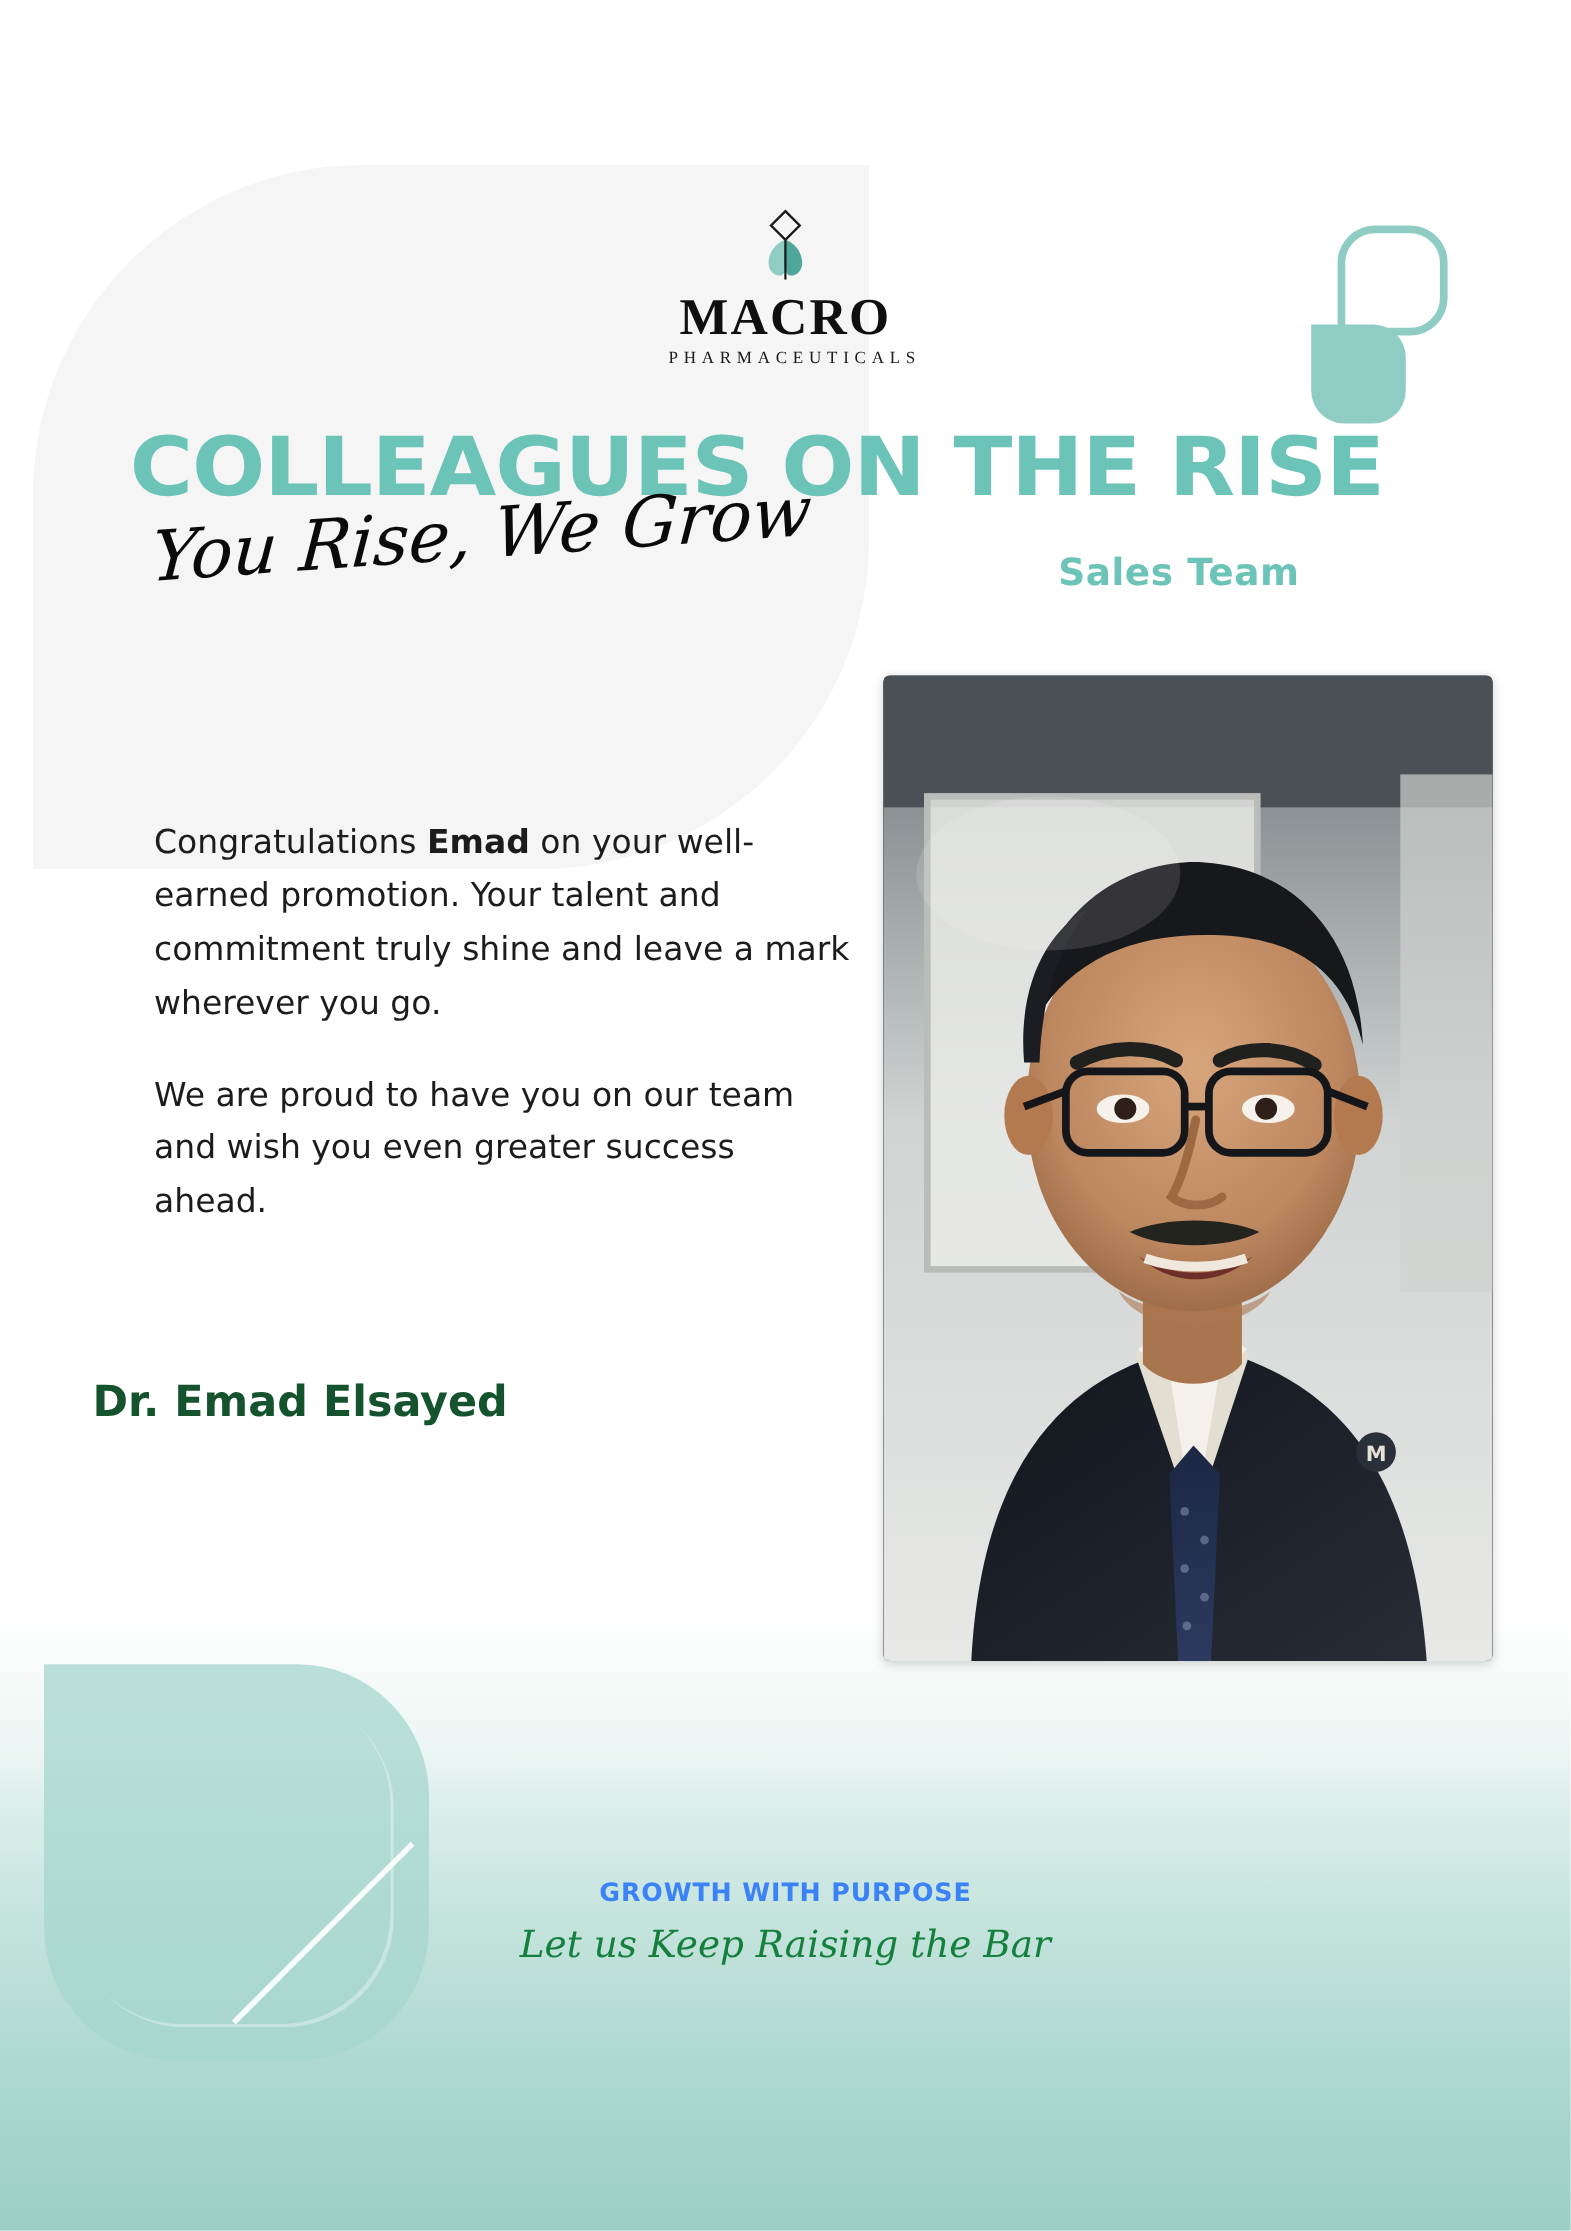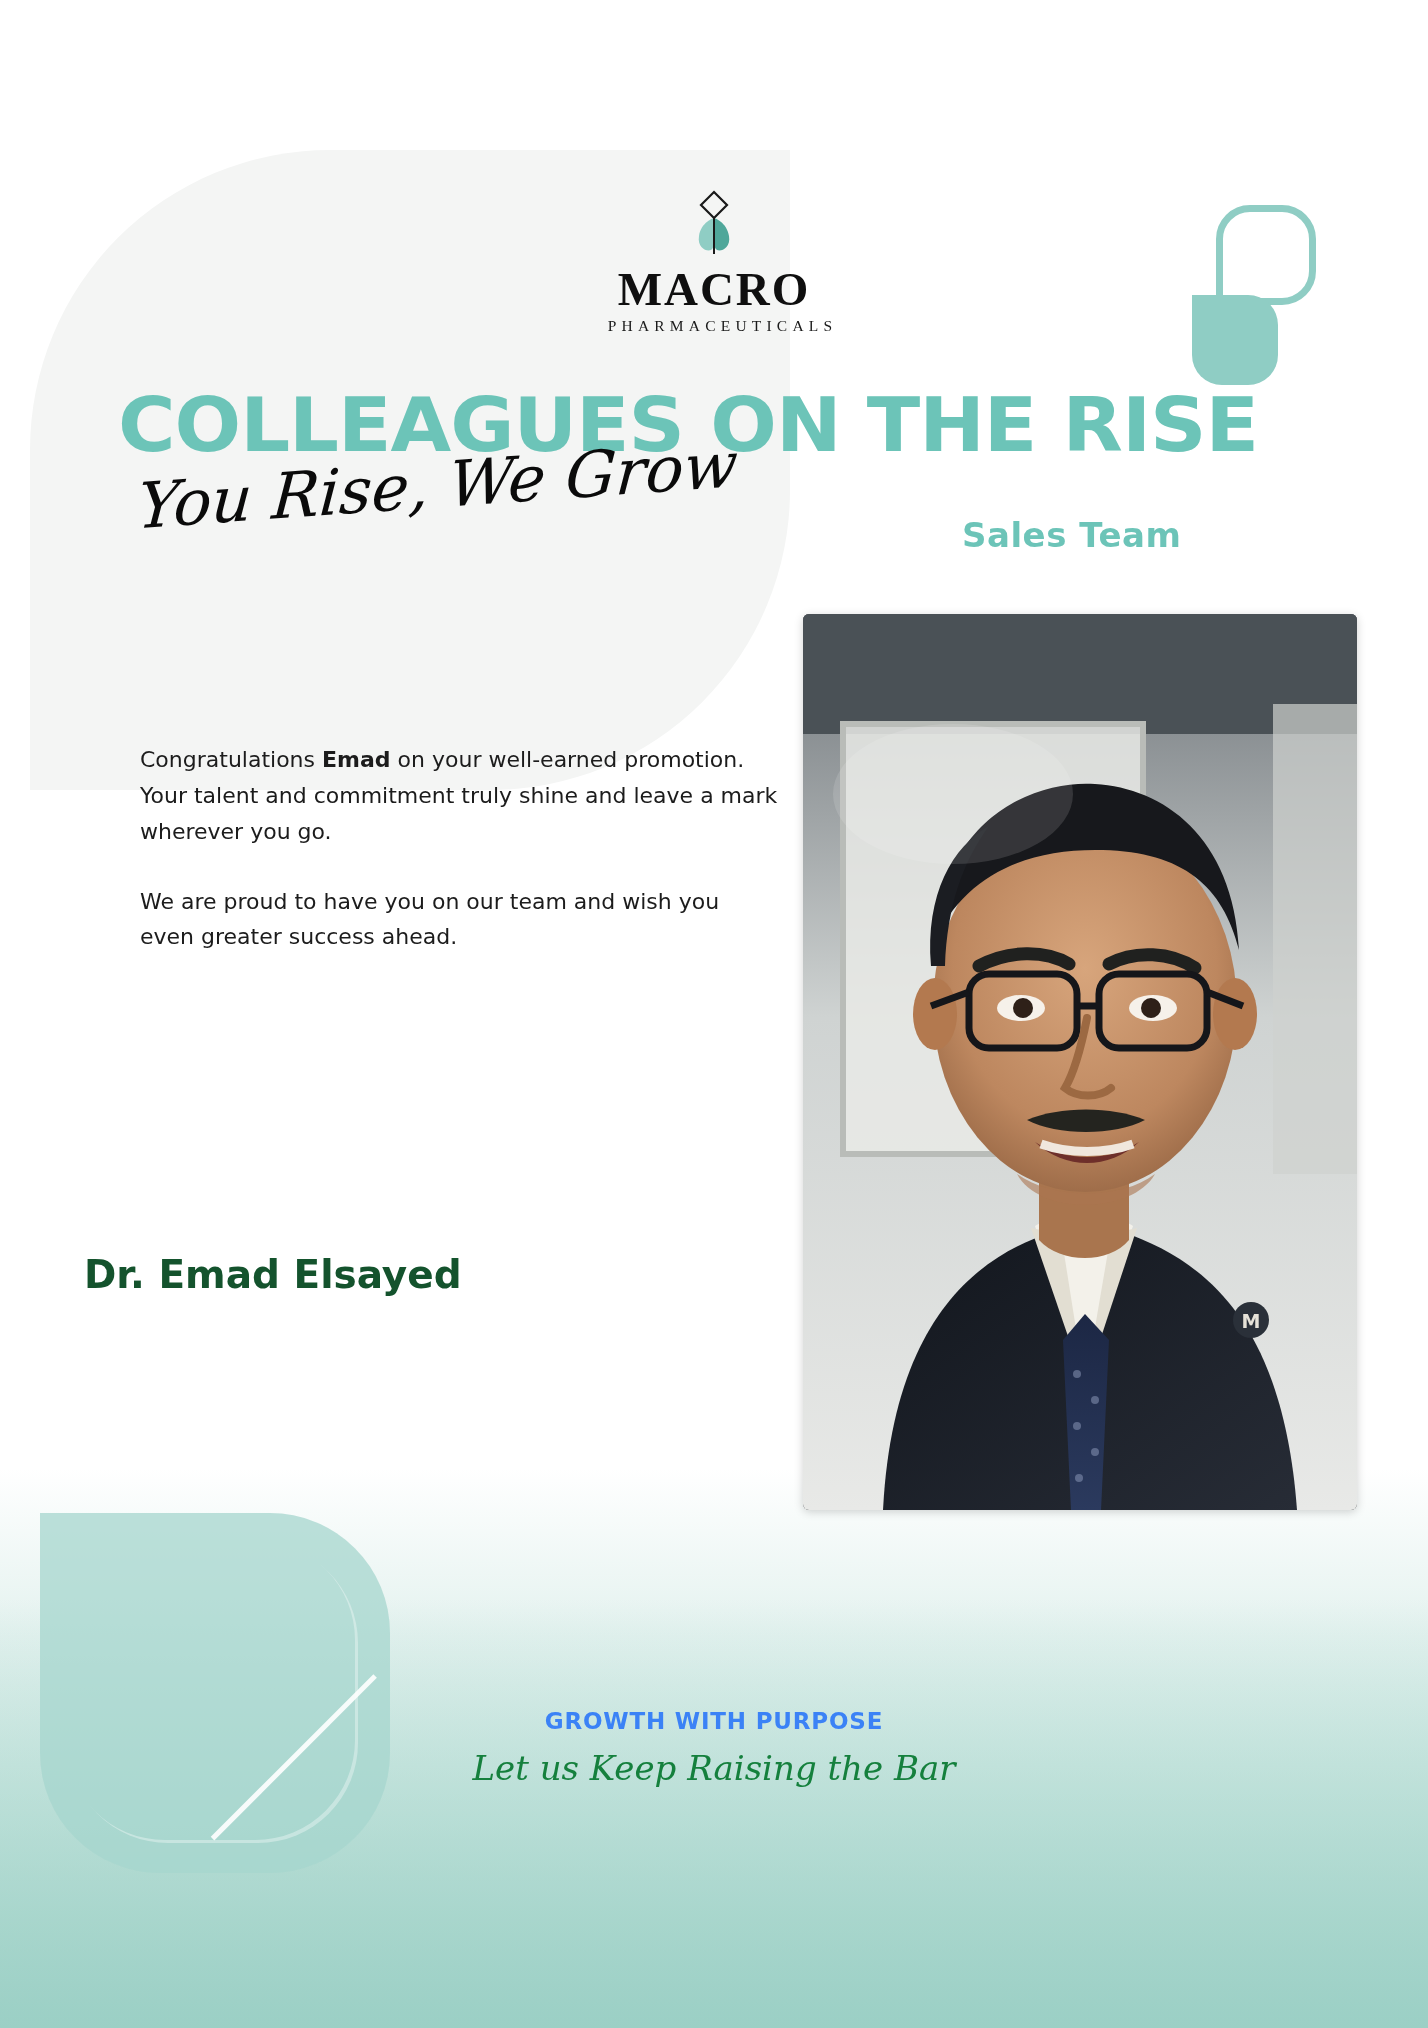--- a/index.html
+++ b/index.html
@@ -175,38 +175,38 @@
     font-size: 63px;
     color: #0a0a0a;
     transform: rotate(-4deg) skewX(-8deg);
     transform-origin: left center;
     white-space: nowrap;
   }
 
   .sales-team {
     position: absolute;
     left: 962px;
-    top: 515px;
+    top: 501px;
     z-index: 4;
     font-family: "DejaVu Sans", sans-serif;
     font-weight: 700;
     font-size: 34px;
     color: #6cc4b8;
     letter-spacing: 0.5px;
   }
 
   
   .body-copy {
     position: absolute;
     left: 140px;
     top: 742px;
     width: 640px;
     z-index: 3;
     font-family: "DejaVu Sans", sans-serif;
-    font-size: 22px;
+    font-size: 30px;
     line-height: 1.63;
     color: #1c1c1c;
   }
   .body-copy p {
     margin: 0 0 34px 0;
   }
   .body-copy strong {
     font-weight: 700;
   }
 

